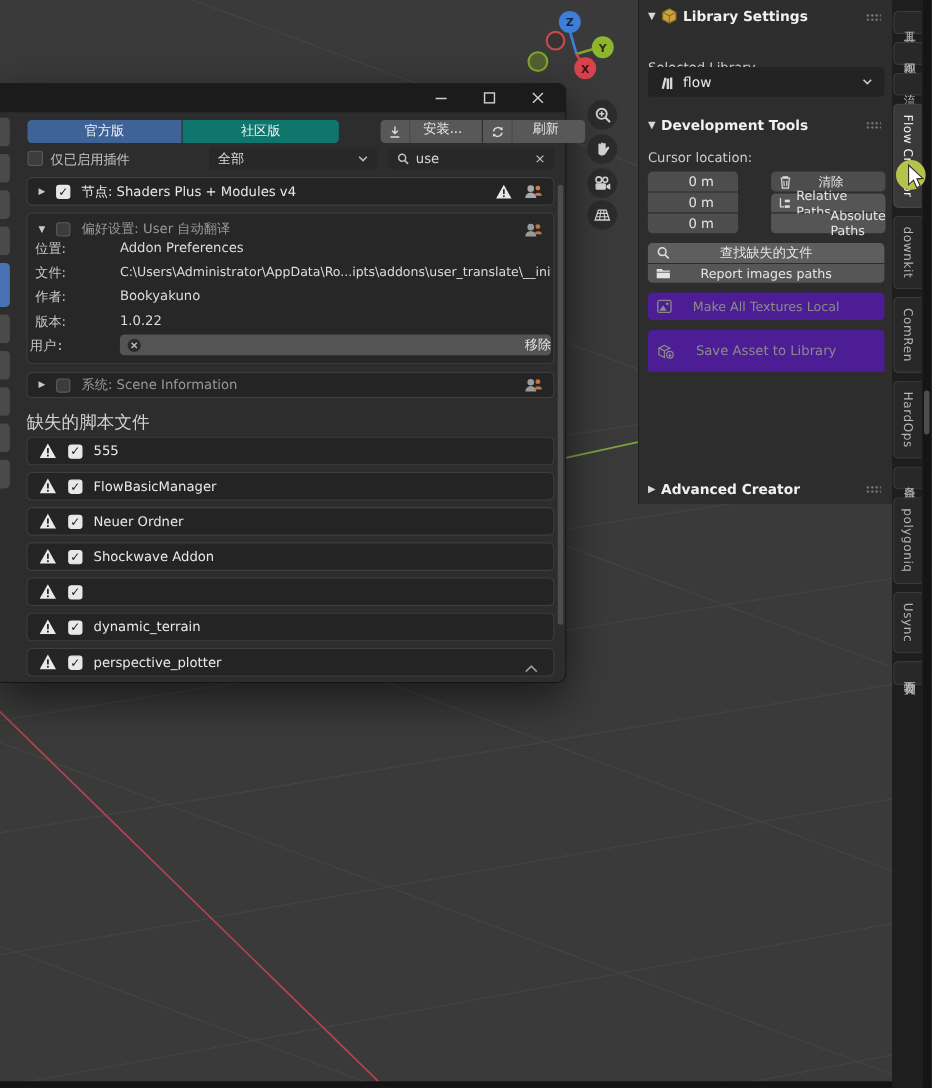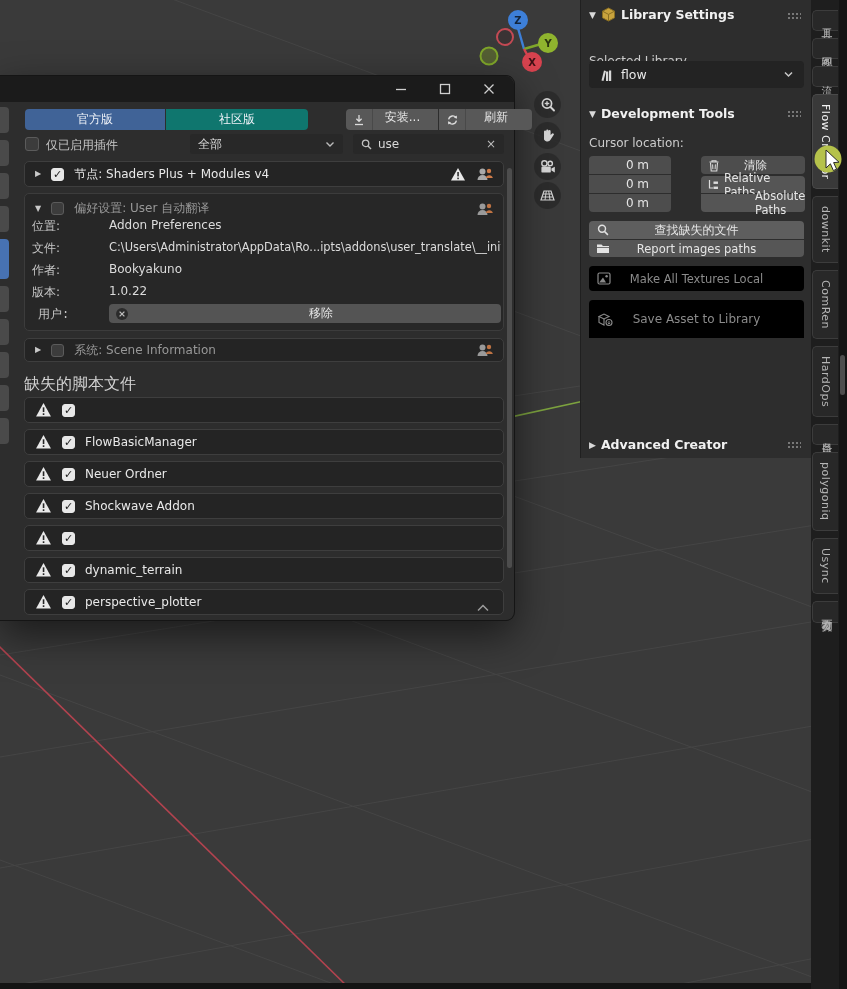--- a/index.html
+++ b/index.html
@@ -48,21 +48,21 @@
   
   .npanel{position:absolute;left:580px;top:0;width:231px;height:458px;background:rgba(44,44,44,.97);border-left:1px solid #202020;}
   .phead{position:absolute;display:flex;align-items:center;gap:5px;color:#f1f1f1;font-size:12.5px;font-weight:bold;}
   .plabel{position:absolute;color:#cccccc;font-size:12px;}
   .grip{position:absolute;right:10px;width:14px;height:7px;
     background-image:radial-gradient(circle,#787878 1px,transparent 1.2px);background-size:4px 4px;}
   .chev{color:#d8d8d8;font-size:9px;}
   .nfield{position:absolute;background:#4d4d4d;color:#e5e5e5;font-size:12px;display:flex;align-items:center;justify-content:center;padding-left:15px;}
   .nbtn{position:absolute;background:#555555;color:#e5e5e5;font-size:11.5px;display:flex;align-items:center;border-radius:4px;}
   .nbtn .ctr{flex:1;text-align:center;}
-  .nbtn.disabled{background:#000000;color:#8b8b8b;justify-content:center;}
+  .nbtn.disabled{background:#4c1d95;color:#8b8b8b;justify-content:center;}
 
   
   .gutter{position:absolute;left:811px;top:0;width:28px;height:989px;background:#1e1e1e;}
   .edge{position:absolute;left:839px;top:0;width:8px;height:989px;background:#151515;}
   .edge-thumb{position:absolute;left:1px;top:355px;width:5px;height:40px;background:#4e4e4e;border-radius:2.5px;}
   .vtabs{position:absolute;left:1px;top:10px;display:flex;flex-direction:column;gap:7px;}
   .vtab{writing-mode:vertical-rl;text-orientation:mixed;width:26px;padding:9px 0;background:#282828;
     border:1px solid #3c3c3c;border-right:none;border-radius:5px 0 0 5px;color:#b5b5b5;font-size:11px;
     display:flex;align-items:center;justify-content:center;letter-spacing:.5px;}
   .vtab.active{background:#393939;color:#f2f2f2;border-color:#4a4a4a;}
@@ -241,27 +241,27 @@
           </svg>
       </div>
       <div class="abs field-label" style="left:7px;top:24px;">位置:</div>
       <div class="abs field-value" style="left:84px;top:24px;">Addon Preferences</div>
       <div class="abs field-label" style="left:7px;top:46px;">文件:</div>
       <div class="abs field-value" style="left:84px;top:46px;width:392px;white-space:nowrap;overflow:hidden;font-size:11.4px;">C:\Users\Administrator\AppData\Ro...ipts\addons\user_translate\__init__.py</div>
       <div class="abs field-label" style="left:7px;top:68px;">作者:</div>
       <div class="abs field-value" style="left:84px;top:68px;">Bookyakuno</div>
       <div class="abs field-label" style="left:7px;top:90px;">版本:</div>
       <div class="abs field-value" style="left:84px;top:90px;">1.0.22</div>
-      <div class="abs field-label" style="left:13px;top:112px;font-family:Liberation Mono, monospace;">用户:</div>
+      <div class="abs field-label" style="left:2px;top:112px;font-family:Liberation Mono, monospace;">用户:</div>
       <div class="abs" style="left:84px;top:110px;width:392px;height:19px;background:#545454;border-radius:4px;display:flex;align-items:center;color:#e5e5e5;font-size:12px;">
         <svg width="14" height="14" viewBox="0 0 14 14" style="margin-left:6px;">
             <circle cx="7" cy="7" r="6" fill="#2b2b2b"></circle>
             <path d="M4.6 4.6 L9.4 9.4 M9.4 4.6 L4.6 9.4" stroke="#bdbdbd" stroke-width="1.3"></path>
           </svg>
-        <span class="ctrtxt" style="flex:1;text-align:center;margin-left:-20px;padding-left:32px;">移除</span>
+        <span class="ctrtxt" style="flex:1;text-align:right;margin-left:-20px;padding-left:32px;">移除</span>
       </div>
     </div>
 
     <div class="row-box" style="top:262px;height:24px;padding:0 10px;gap:10px;">
       <span class="tri">▶</span>
       <span class="checkbox" style="width:13px;height:13px;"></span>
       <span class="dim" style="flex:1">系统: Scene Information</span>
       <svg width="17" height="14" viewBox="0 0 17 14">
           <circle cx="6.5" cy="4.5" r="3" fill="#9a9a9a"></circle>
           <path d="M1.5 13 a5 5 0 0 1 10 0 Z" fill="#9a9a9a"></path>
@@ -274,20 +274,21 @@
 
     <div>
 
         <div class="row-box missing-row" style="position: absolute; height: 26px; padding: 0px 10px; gap: 10px; top: 321px;">
           <svg width="17" height="16" viewBox="0 0 16 15">
             <path d="M8 1 L15 13.5 H1 Z" fill="#e9e9e9"></path>
             <rect x="7.3" y="5" width="1.5" height="4.4" fill="#242424"></rect>
             <rect x="7.3" y="10.6" width="1.5" height="1.6" fill="#242424"></rect>
           </svg>
           <span class="checkbox checked" style="width:13px;height:13px;">✓</span>
+          <span style="flex:1">555</span>
         </div>
 
         <div class="row-box missing-row" style="position: absolute; height: 26px; padding: 0px 10px; gap: 10px; top: 353px;">
           <svg width="17" height="16" viewBox="0 0 16 15">
             <path d="M8 1 L15 13.5 H1 Z" fill="#e9e9e9"></path>
             <rect x="7.3" y="5" width="1.5" height="4.4" fill="#242424"></rect>
             <rect x="7.3" y="10.6" width="1.5" height="1.6" fill="#242424"></rect>
           </svg>
           <span class="checkbox checked" style="width:13px;height:13px;">✓</span>
           <span style="flex:1">FlowBasicManager</span>

